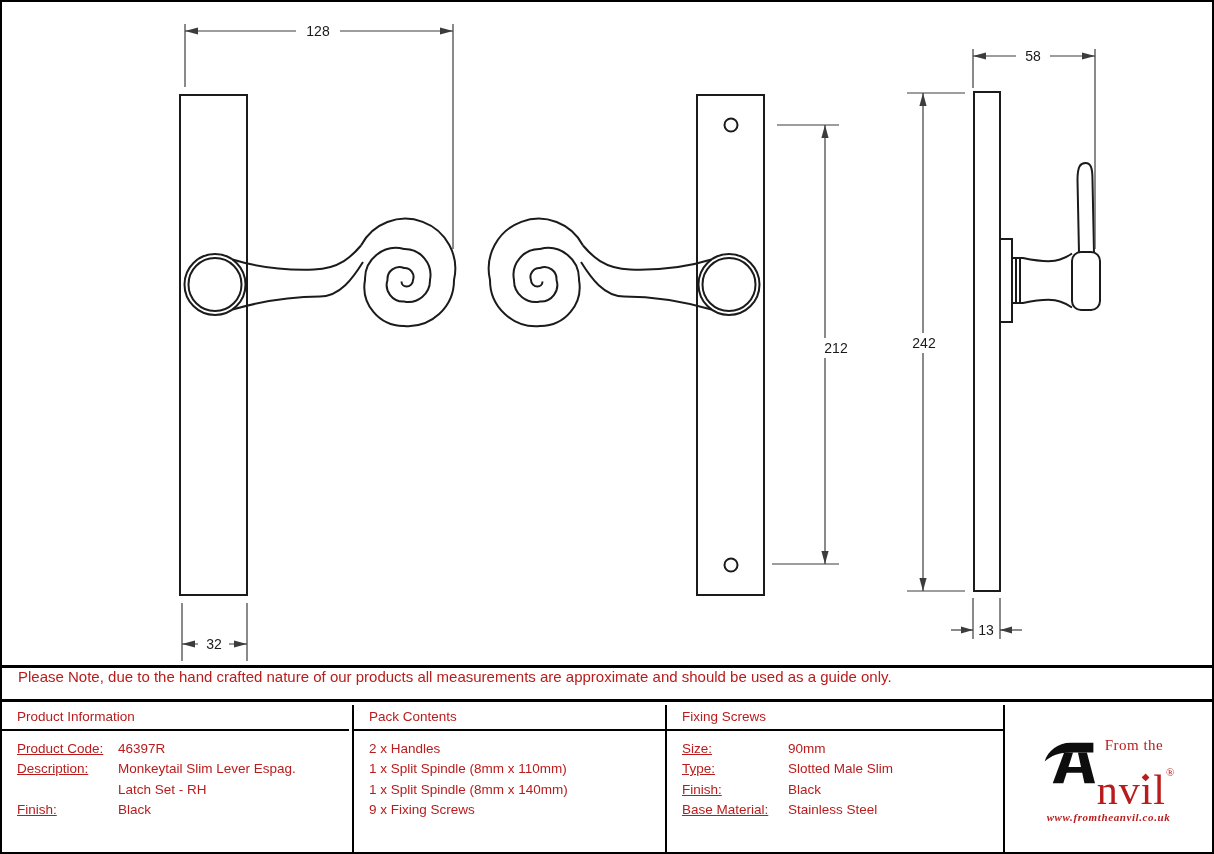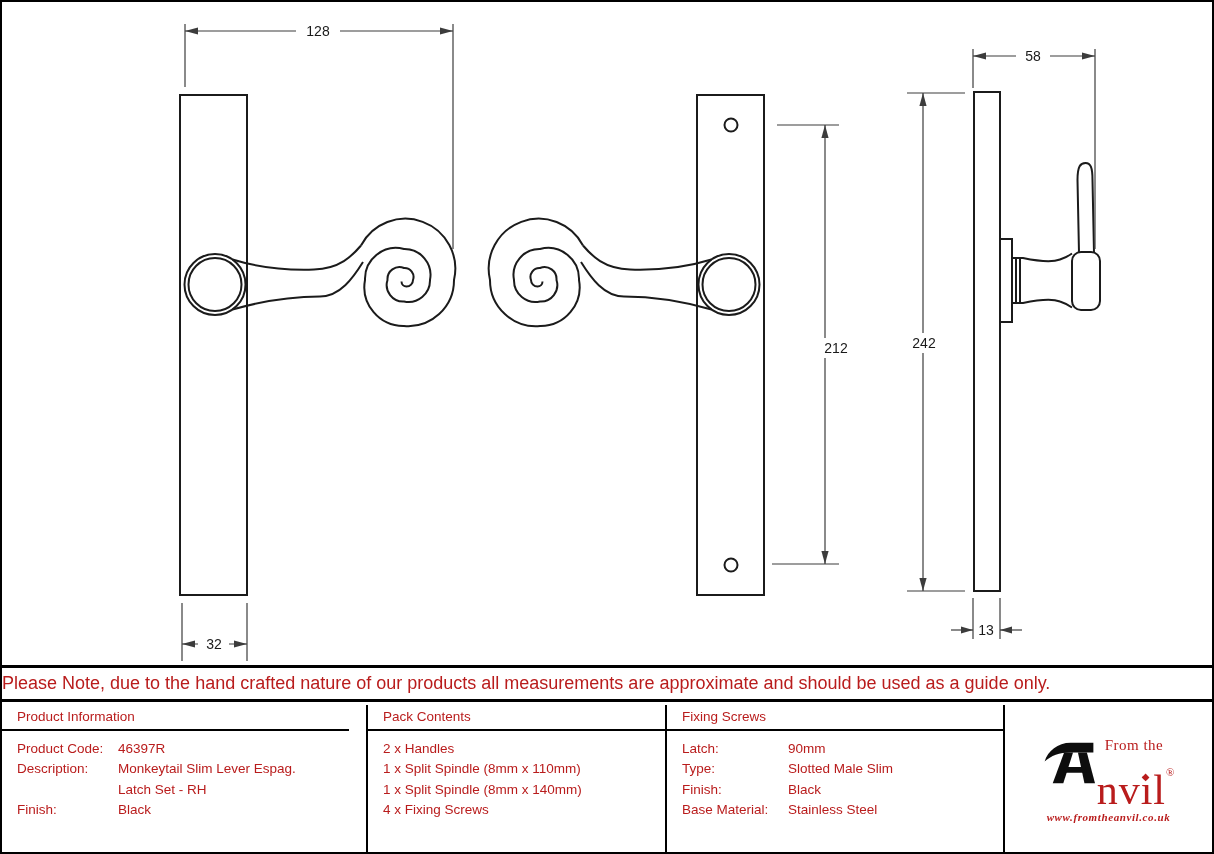--- a/index.html
+++ b/index.html
@@ -13,37 +13,37 @@
     color:#b91c1c;
     overflow:hidden;
   }
   .drawing-area{position:absolute;left:0;top:0;width:1210px;height:663px;background:#fff;}
   .drawing-area svg{display:block;}
 
   .note-bar{
     position:absolute;left:0;top:663px;width:1210px;height:37px;
     border-top:3px solid #000;border-bottom:3px solid #000;
     box-sizing:border-box;
-    display:flex;align-items:center;
-    padding-left:0;
-    font-size:18px;
+    display:flex;align-items:flex-start;
+    padding-left:16px;
+    font-size:15px;
   }
 
   .table-region{position:absolute;left:0;top:703px;width:1182px;height:147px;padding-left:16px;}
   .col{position:absolute;top:0;bottom:0;box-sizing:border-box;background:#fff;}
   #col-product{left:0;width:347px;}
-  #col-pack{left:364px;width:316px;border-left:2px solid #000;}
+  #col-pack{left:350px;width:316px;border-left:2px solid #000;}
   #col-fixing{left:663px;width:338px;border-left:2px solid #000;}
   #col-logo{left:1001px;width:209px;border-left:2px solid #000;}
   .col-header{
     height:26px;border-bottom:2px solid #000;box-sizing:border-box;
     padding:4px 0 0 15px;font-size:13.5px;
   }
   .col-body{padding:8px 0 0 15px;font-size:13.5px;line-height:20.4px;}
-  .kv .k{display:inline-block;width:101px;}
+  .kv .k{display:inline-block;width:101px;text-decoration:underline;}
   #col-fixing .kv .k{width:106px;}
 
   
   .logo-box{
     position:absolute;inset:0;
     display:flex;flex-direction:column;align-items:center;justify-content:center;
   }
   .logo-top{display:flex;align-items:flex-start;}
   .anvil-a{width:52px;height:52px;margin-top:2px;}
   .logo-right{display:flex;flex-direction:column;}
@@ -198,29 +198,29 @@
         </div>
       </div>
     </div>
 
     <div class="col" id="col-pack">
       <div class="col-header">Pack Contents</div>
       <div class="col-body">
         <div>2 x Handles</div>
         <div>1 x Split Spindle (8mm x 110mm)</div>
         <div>1 x Split Spindle (8mm x 140mm)</div>
-        <div>4 x Fixing Screws</div>
+        <div>9 x Fixing Screws</div>
       </div>
     </div>
 
     <div class="col" id="col-fixing">
       <div class="col-header">Fixing Screws</div>
       <div class="col-body">
         <div class="kv">
-          <span class="k">Latch:</span><span>90mm</span>
+          <span class="k">Size:</span><span>90mm</span>
         </div>
         <div class="kv">
           <span class="k">Type:</span><span>Slotted Male Slim</span>
         </div>
         <div class="kv">
           <span class="k">Finish:</span><span>Black</span>
         </div>
         <div class="kv">
           <span class="k">Base Material:</span><span>Stainless Steel</span>
         </div>

